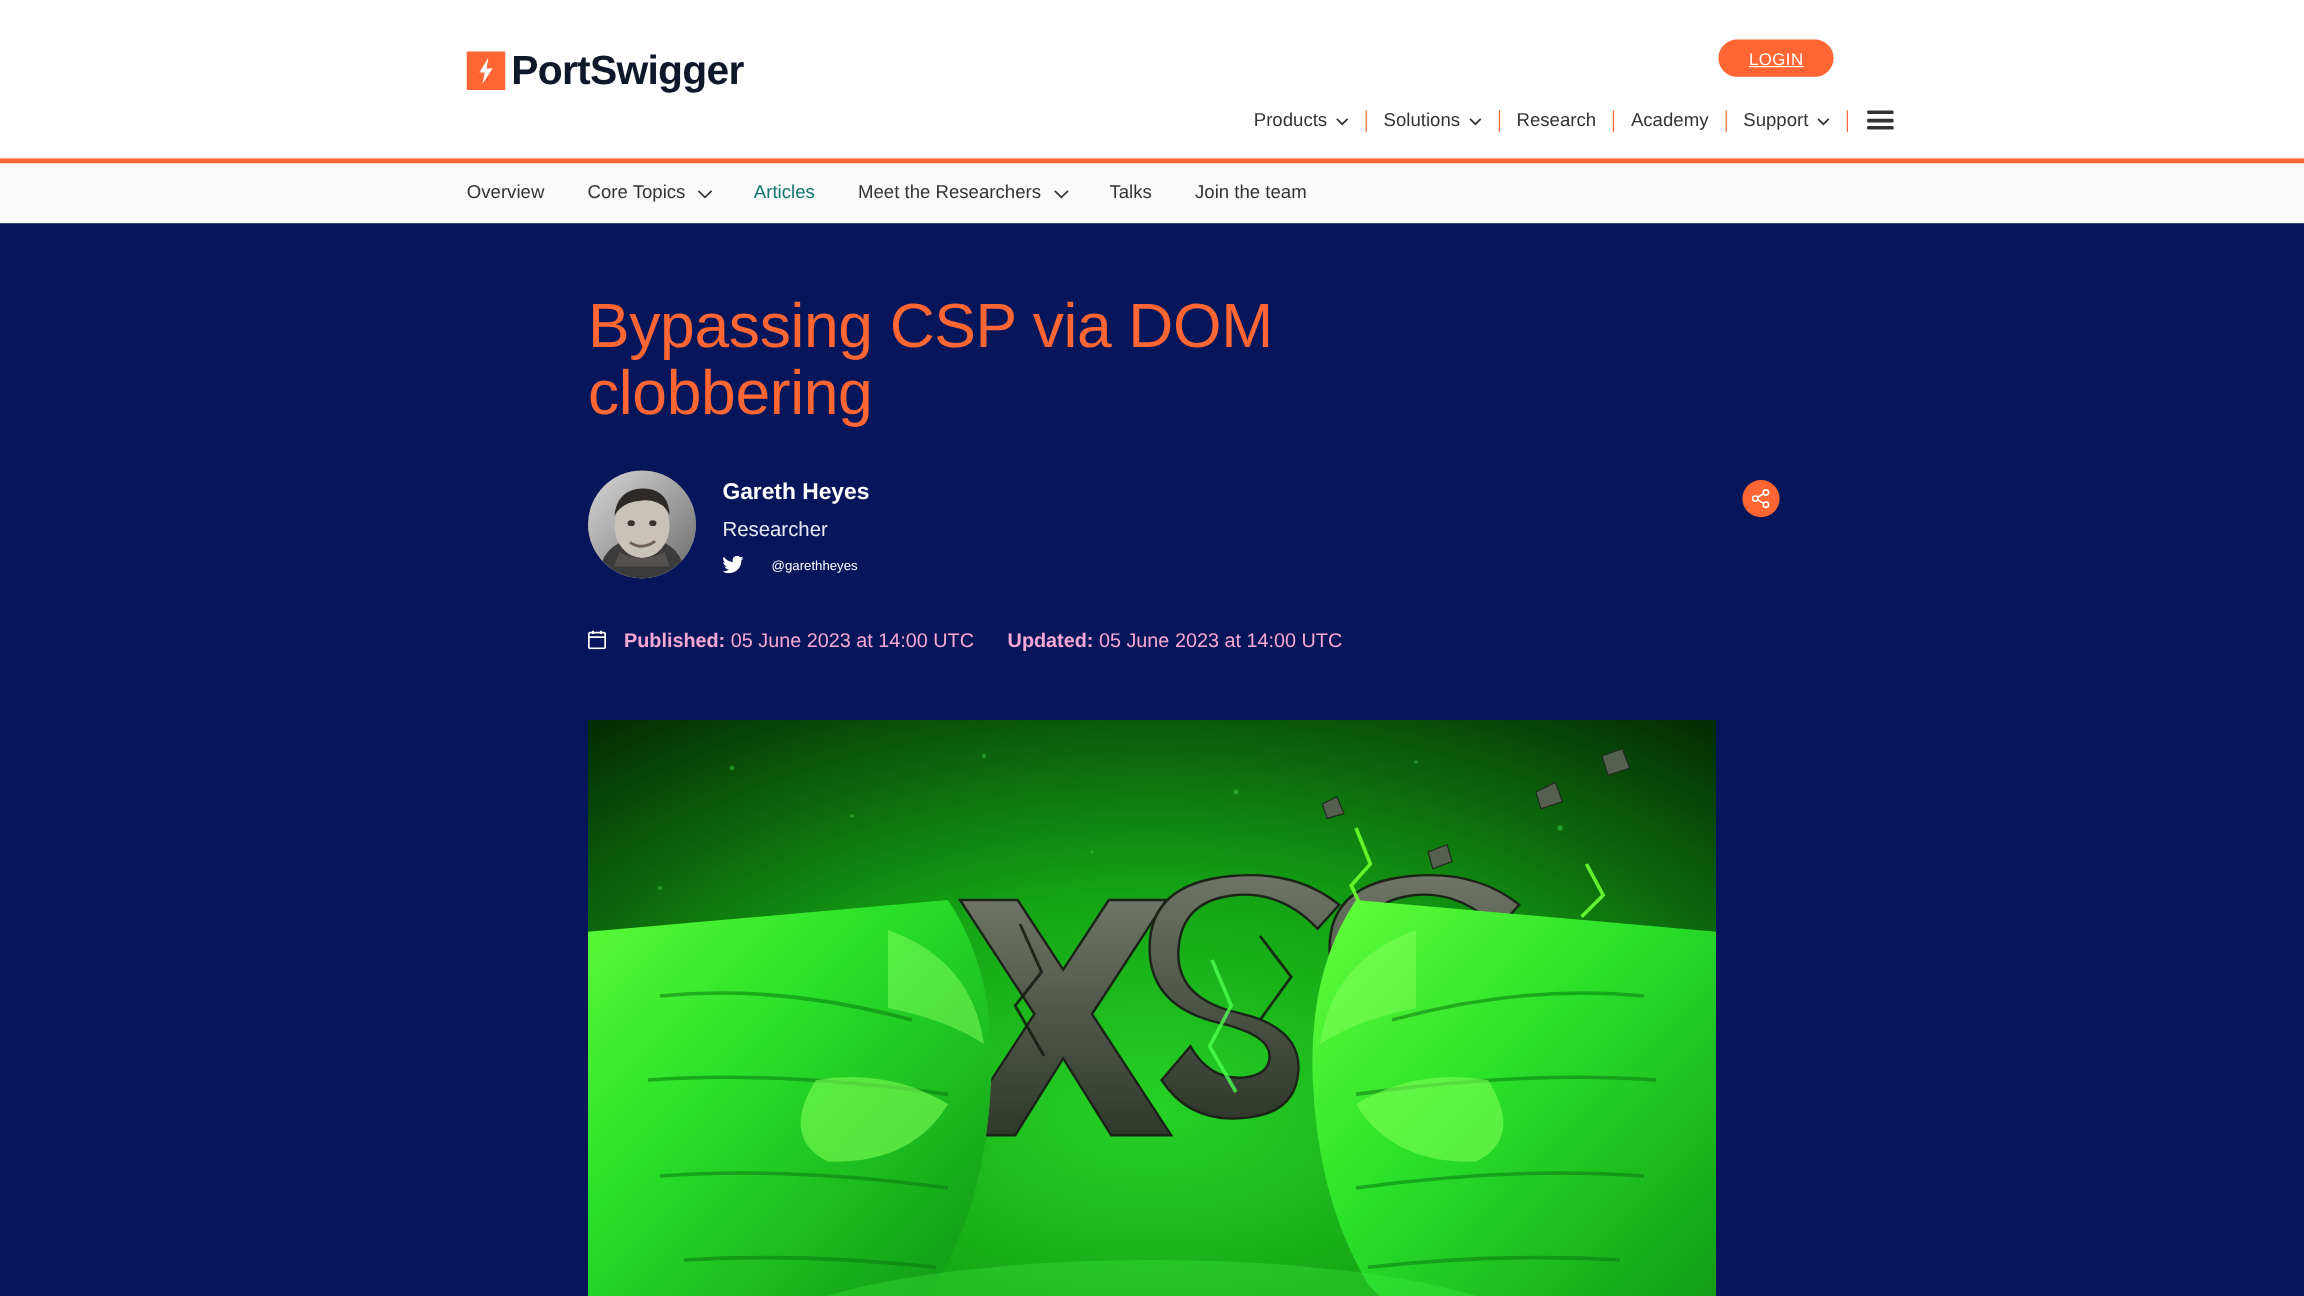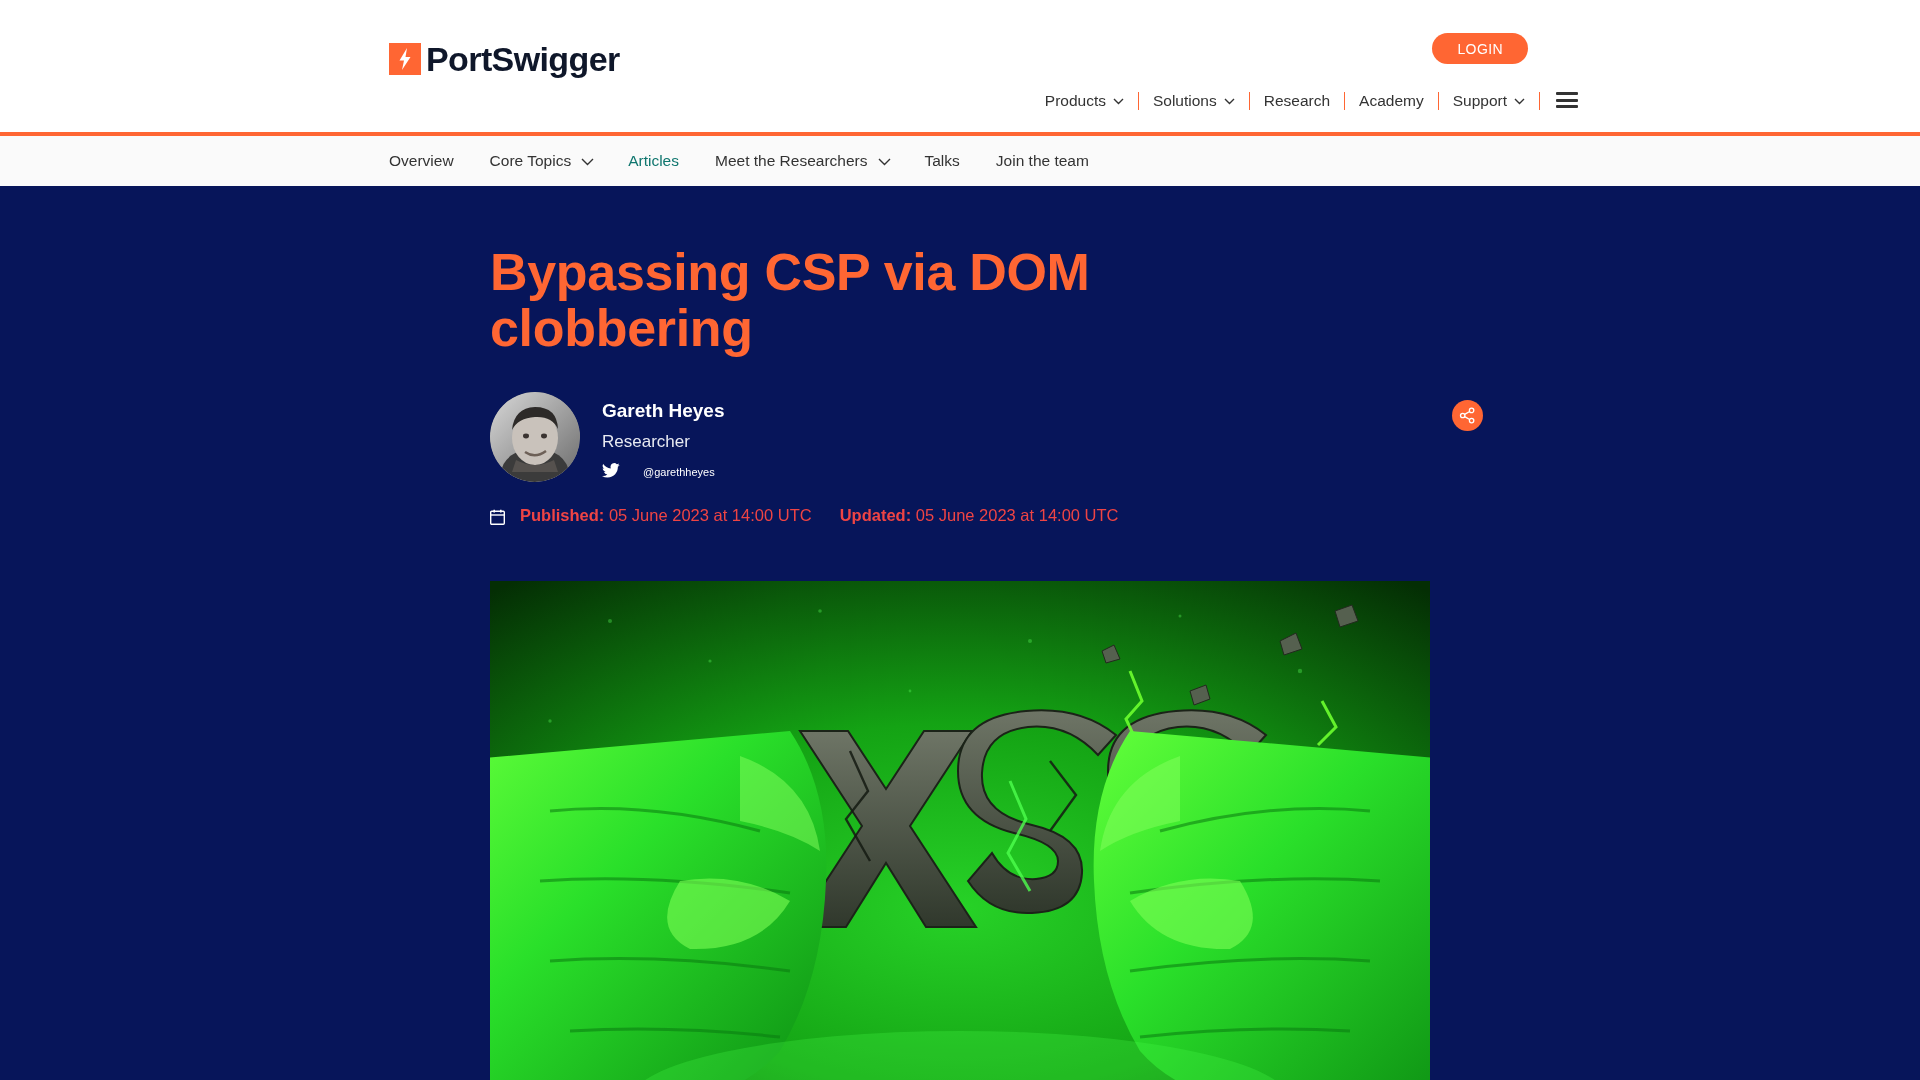--- a/index.html
+++ b/index.html
@@ -56,20 +56,21 @@
     background: #ff6633;
     color: #ffffff;
     border: none;
     border-radius: 20px;
     height: 31px;
     padding: 0 25px;
     font-size: 14px;
     font-family: "Liberation Sans", sans-serif;
     letter-spacing: 0.4px;
     cursor: pointer;
+    text-decoration: underline;
   }
 
   .mainnav {
     position: absolute;
     right: 342px;
     bottom: 14px;
     display: flex;
     align-items: flex-start;
     height: 26px;
   }
@@ -139,21 +140,21 @@
     position: relative;
   }
   .hero-inner {
     width: 940px;
     margin: 0 auto;
     position: relative;
     padding-top: 58px;
   }
   .article-title {
     font-size: 52px;
-    font-weight: bold;
+    font-weight: normal;
     color: #ff6633;
     line-height: 1.08;
     margin: 0;
     width: 680px;
     letter-spacing: -0.3px;
   }
   .author-row {
     display: flex;
     align-items: flex-start;
     margin-top: 36px;
@@ -206,23 +207,23 @@
     background: #ff6633;
     display: flex;
     align-items: center;
     justify-content: center;
     cursor: pointer;
   }
   .share-btn svg { display:block; }
 
   .dates {
     display: flex;
-    align-items: flex-end;
-    margin-top: 24px;
-    color: #ef4444;
+    align-items: flex-start;
+    margin-top: 43px;
+    color: #f9a8d4;
     font-size: 16.5px;
   }
   .cal-icon {
     width: 15px;
     height: 16px;
     margin-right: 15px;
     flex: 0 0 auto;
   }
   .cal-icon svg { display:block; }
   .date-block { margin-right: 28px; white-space: nowrap; }

